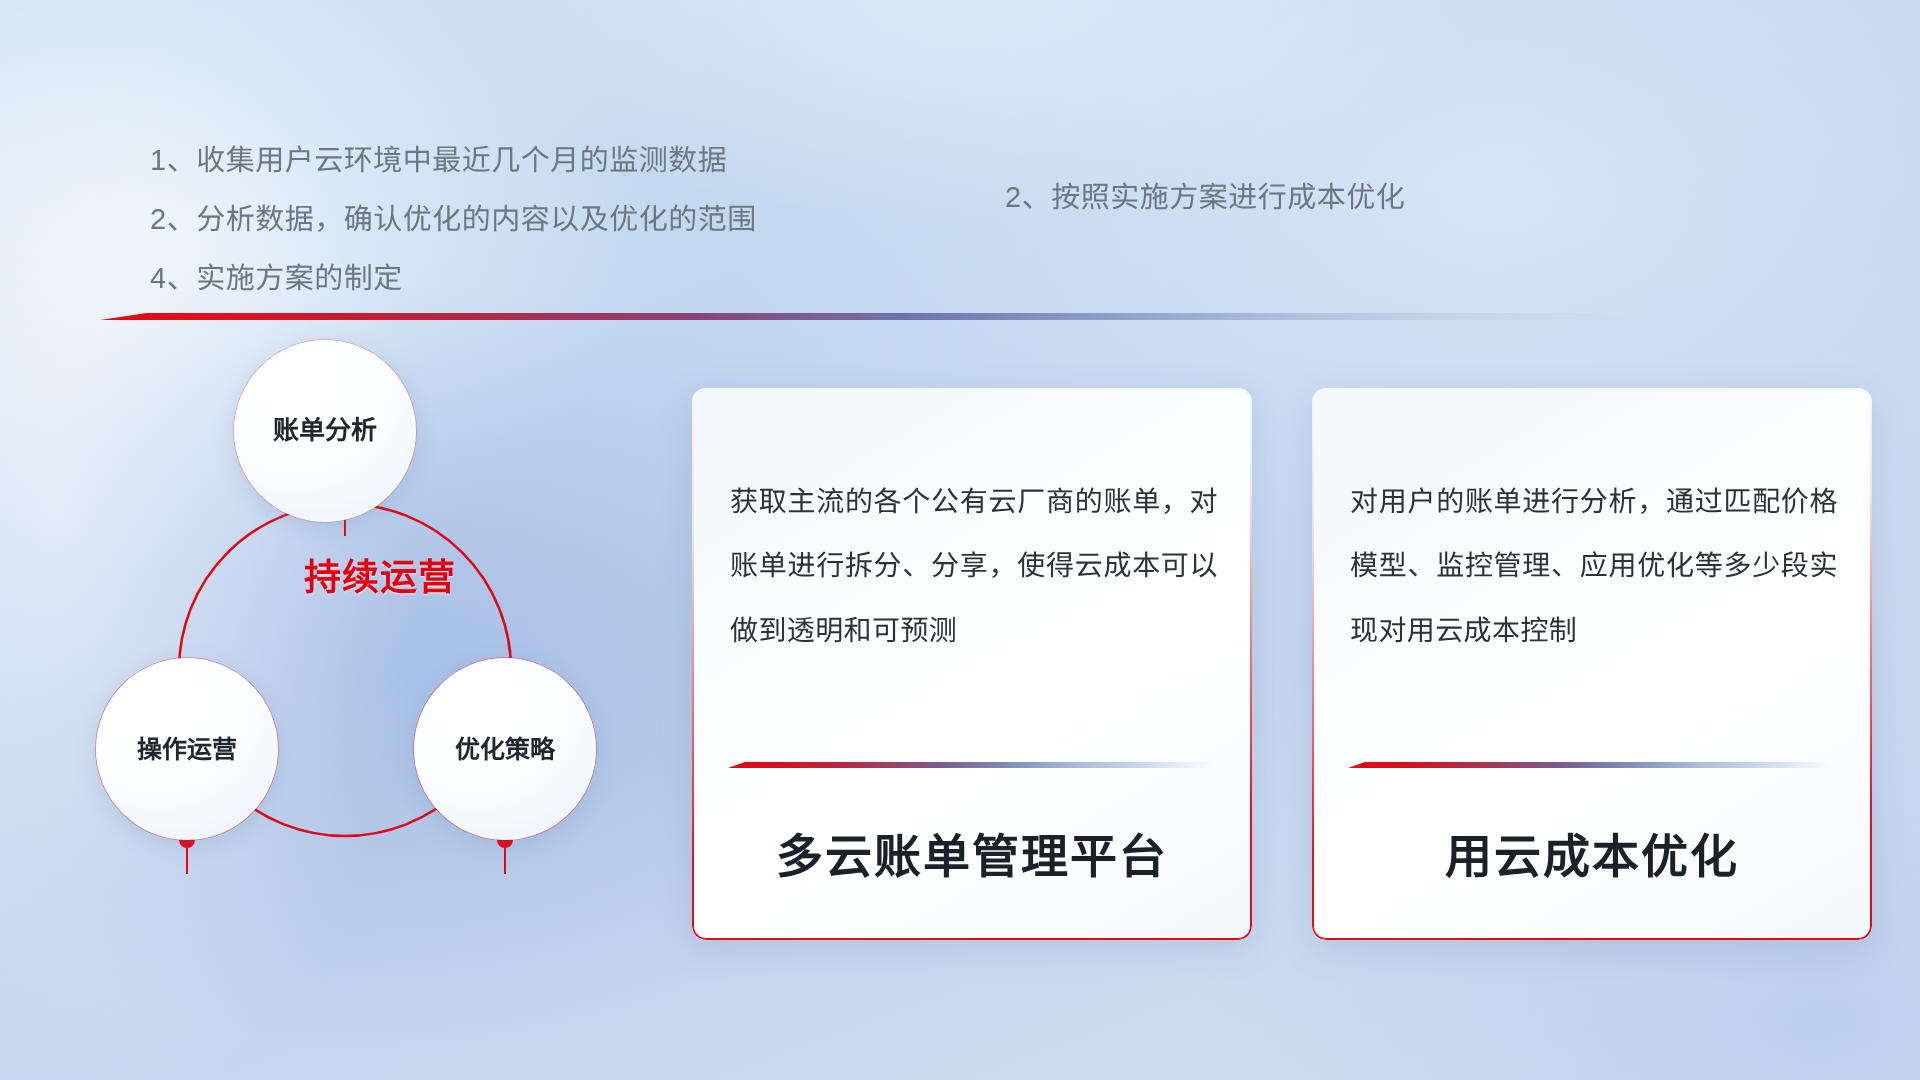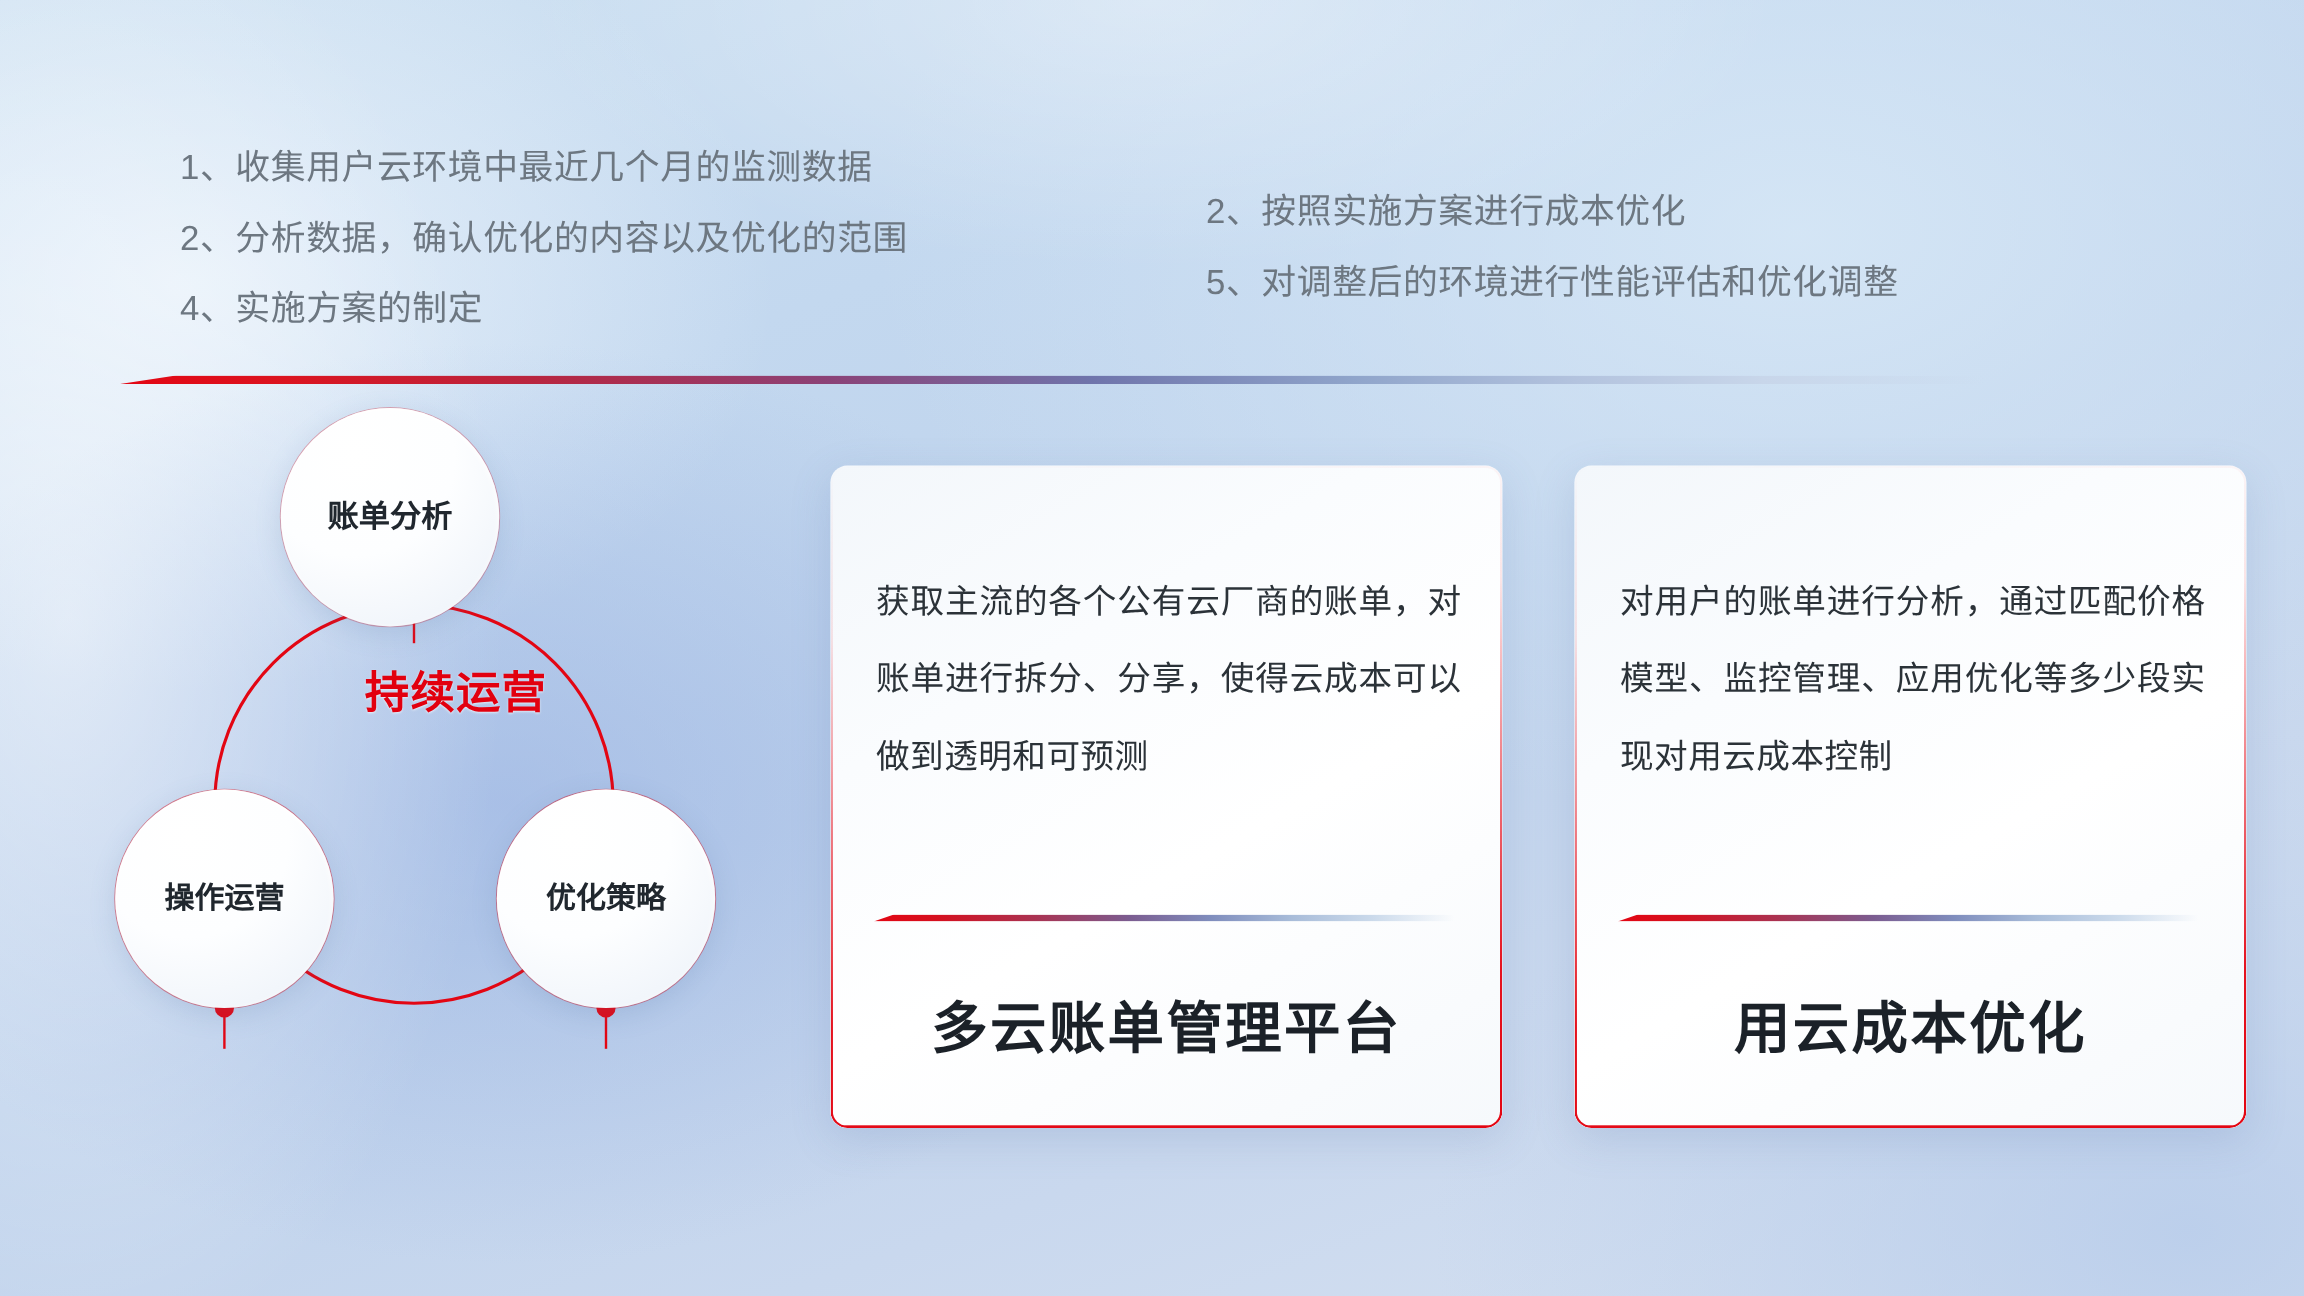--- a/index.html
+++ b/index.html
@@ -36,21 +36,21 @@
 
   
   .bullets {
     position: absolute;
     color: #6d7781;
     font-size: 29px;
     line-height: 1.0;
     letter-spacing: 0.5px;
     white-space: nowrap;
   }
-  .bullets .row { margin-bottom: 30px; }
+  .bullets .row { margin-bottom: 30px; margin-top: 20px; }
   .bullets .row:last-child { margin-bottom: 0; }
 
   #bullets-left  { left: 150px; top: 126px; }
   #bullets-right { left: 1005px; top: 163px; }
 
   
   #top-rule {
     position: absolute;
     left: 100px;
     top: 313px;
@@ -167,21 +167,20 @@
 <div id="slide">
 
   <div id="bullets-left" class="bullets">
     <div class="row">1、收集用户云环境中最近几个月的监测数据</div>
     <div class="row">2、分析数据，确认优化的内容以及优化的范围</div>
     <div class="row">4、实施方案的制定</div>
   </div>
 
   <div id="bullets-right" class="bullets">
     <div class="row">2、按照实施方案进行成本优化</div>
-    <div class="row">5、对调整后的环境进行性能评估和优化调整</div>
   </div>
 
   <div id="top-rule"></div>
 
   <div id="venn">
 
     <svg viewBox="0 0 560 620" width="560" height="620" aria-hidden="true">
 
       <circle cx="249" cy="330" r="166" fill="none" stroke="#e30613" stroke-width="2.6"></circle>
 

